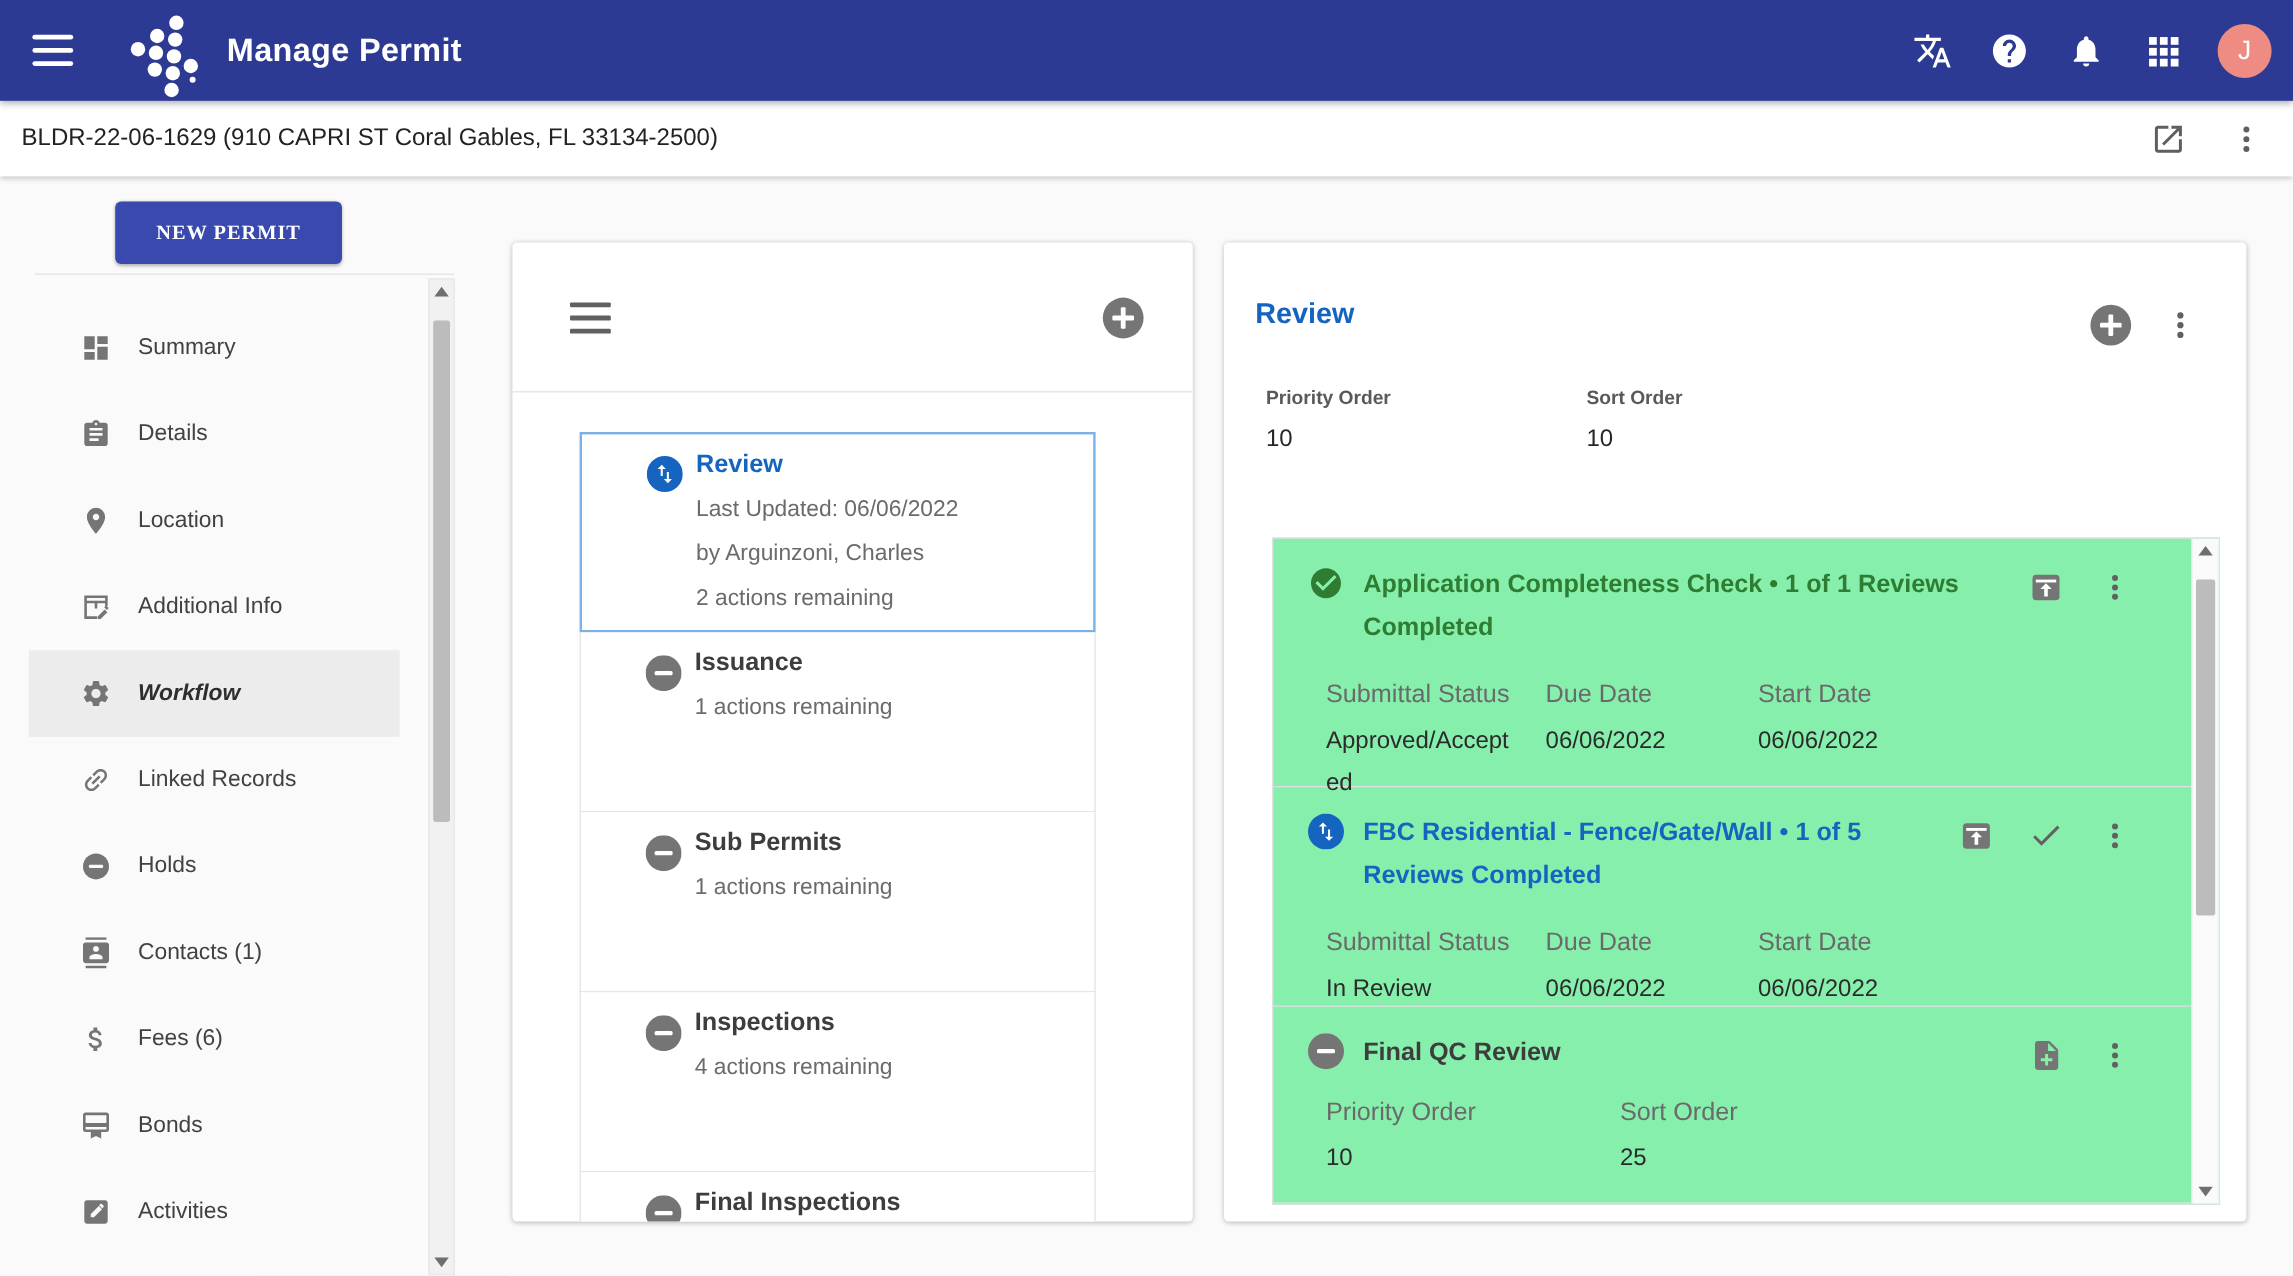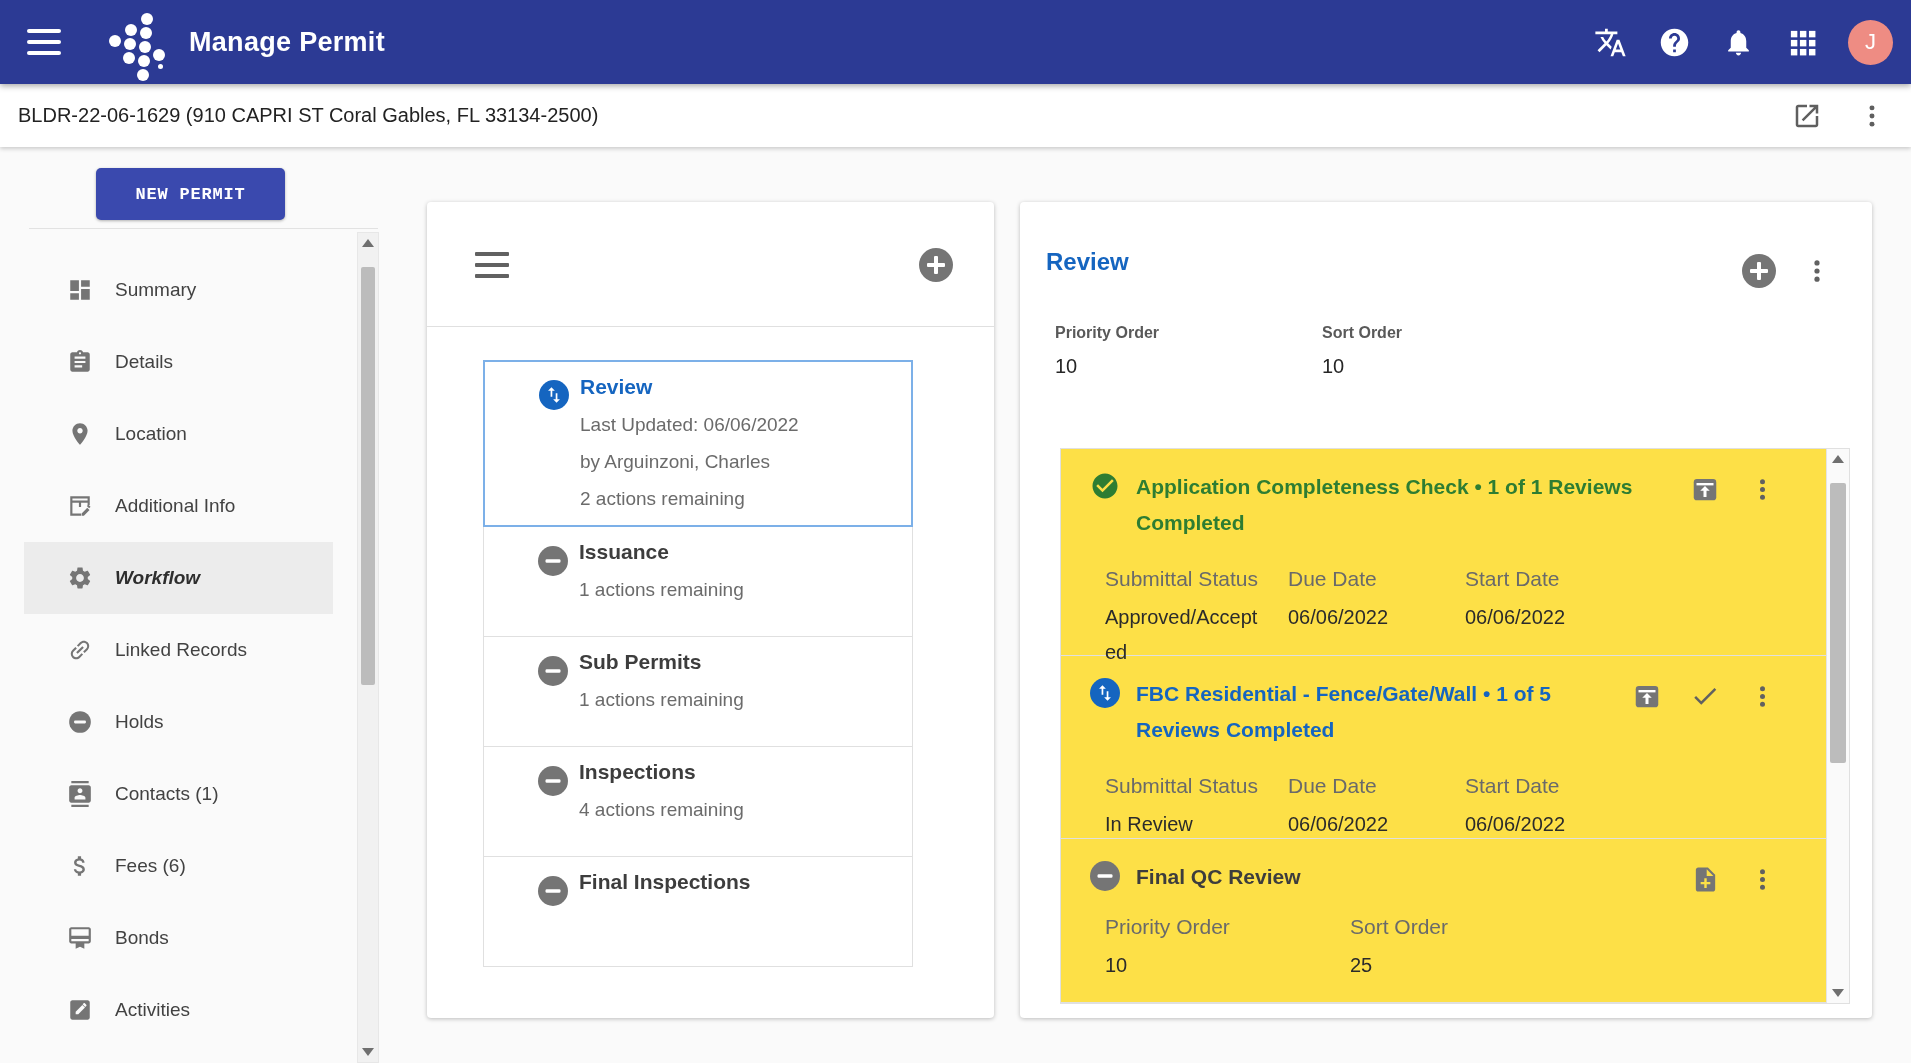--- a/index.html
+++ b/index.html
@@ -31,21 +31,21 @@
   .recordbar{position:absolute;top:84px;left:0;width:100%;height:63px;background:#fff;
              box-shadow:0 2px 4px rgba(0,0,0,.18);display:flex;align-items:center;z-index:20;}
   .record-title{margin-left:18px;font-size:20px;color:#222;}
   .recordbar .actions{position:absolute;right:22px;display:flex;align-items:center;gap:30px;}
 
   
   .content{position:absolute;top:147px;left:0;width:100%;height:916px;background:#fafafa;}
 
   .new-permit{position:absolute;left:96px;top:21px;width:189px;height:52px;background:#3a49ae;
               color:#fff;border:none;border-radius:5px;font-size:17px;font-weight:bold;
-              letter-spacing:.8px;cursor:pointer;font-family:Liberation Mono, monospace;box-shadow:0 1px 3px rgba(0,0,0,.3);}
+              letter-spacing:.8px;cursor:pointer;font-family:Liberation Serif, serif;box-shadow:0 1px 3px rgba(0,0,0,.3);}
   .side-divider{position:absolute;left:29px;top:81px;width:349px;height:1px;background:#e2e2e2;}
 
   .sidebar{position:absolute;left:24px;top:107px;width:309px;}
   .side-item{height:72px;display:flex;align-items:center;padding-left:43px;cursor:pointer;}
   .side-item.selected{background:#ececec;font-style:italic;}
   .side-item svg{flex:0 0 26px;}
   .side-item .lbl{margin-left:22px;font-size:19px;color:#424242;}
   .side-item.selected .lbl{font-weight:bold;color:#2e2e2e;}
 
   
@@ -67,38 +67,38 @@
   .reorder span{height:4px;background:#616161;border-radius:1px;}
   .plus-btn{width:34px;height:34px;border-radius:50%;background:#757575;position:relative;cursor:pointer;}
   .plus-btn::before,.plus-btn::after{content:"";position:absolute;background:#fff;}
   .plus-btn::before{left:8px;right:8px;top:15px;height:4px;border-radius:1px;}
   .plus-btn::after{top:8px;bottom:8px;left:15px;width:4px;border-radius:1px;}
   .mid-plus{position:absolute;right:41px;top:46px;}
 
   .wf-list{position:absolute;left:56px;top:158px;width:430px;}
   .wf-item{position:relative;background:#fff;border:1px solid #e0e0e0;border-top:none;cursor:pointer;}
   .wf-item.first{border:2px solid #7cb0e8;height:167px;}
-  .wf-item.plain{height:110px;}
+  .wf-item.plain{height:150px;}
   .wf-icon{position:absolute;left:54px;top:18px;}
   .wf-item.plain .wf-icon{top:19px;}
   .wf-body{margin-left:95px;padding-top:13px;}
   .wf-title{font-size:21px;font-weight:bold;color:#3d3d3d;}
   .wf-item.first .wf-title{color:#1565c0;}
   .wf-line{font-size:19px;color:#6b6b6b;margin-top:15px;}
 
   
   .dp-title{position:absolute;left:26px;top:46px;font-size:24px;font-weight:bold;color:#1565c0;}
   .dp-plus{position:absolute;right:96px;top:52px;}
   .dp-kebab{position:absolute;right:38px;top:52px;}
   .kebab{width:34px;height:34px;display:flex;align-items:center;justify-content:center;cursor:pointer;}
   .fld{position:absolute;}
   .fld .flabel{font-size:16px;font-weight:bold;color:#595959;}
   .fld .fvalue{font-size:20px;color:#262626;margin-top:13px;}
 
-  .cards{position:absolute;left:40px;top:246px;width:790px;height:556px;border:1px solid #e0e0e0;background:#fde047;}
+  .cards{position:absolute;left:40px;top:246px;width:790px;height:556px;border:1px solid #e0e0e0;background:#86efac;}
   .card{position:relative;border-bottom:1px solid #e0e0e0;padding:20px 70px 0 29px;}
   .card:last-child{border-bottom:none;}
   .card-head{display:flex;align-items:flex-start;}
   .card-head .cicon{flex:0 0 30px;margin-top:2px;}
   .card-title{margin-left:16px;font-size:21px;font-weight:bold;line-height:36px;flex:1;}
   .card-title.green{color:#2e7d32;}
   .card-title.blue{color:#1565c0;}
   .card-title.dark{color:#3d3d3d;}
   .card-actions{display:flex;align-items:center;gap:22px;margin-left:14px;margin-top:2px;}
   .card-fields{display:flex;margin-top:26px;margin-left:15px;}

